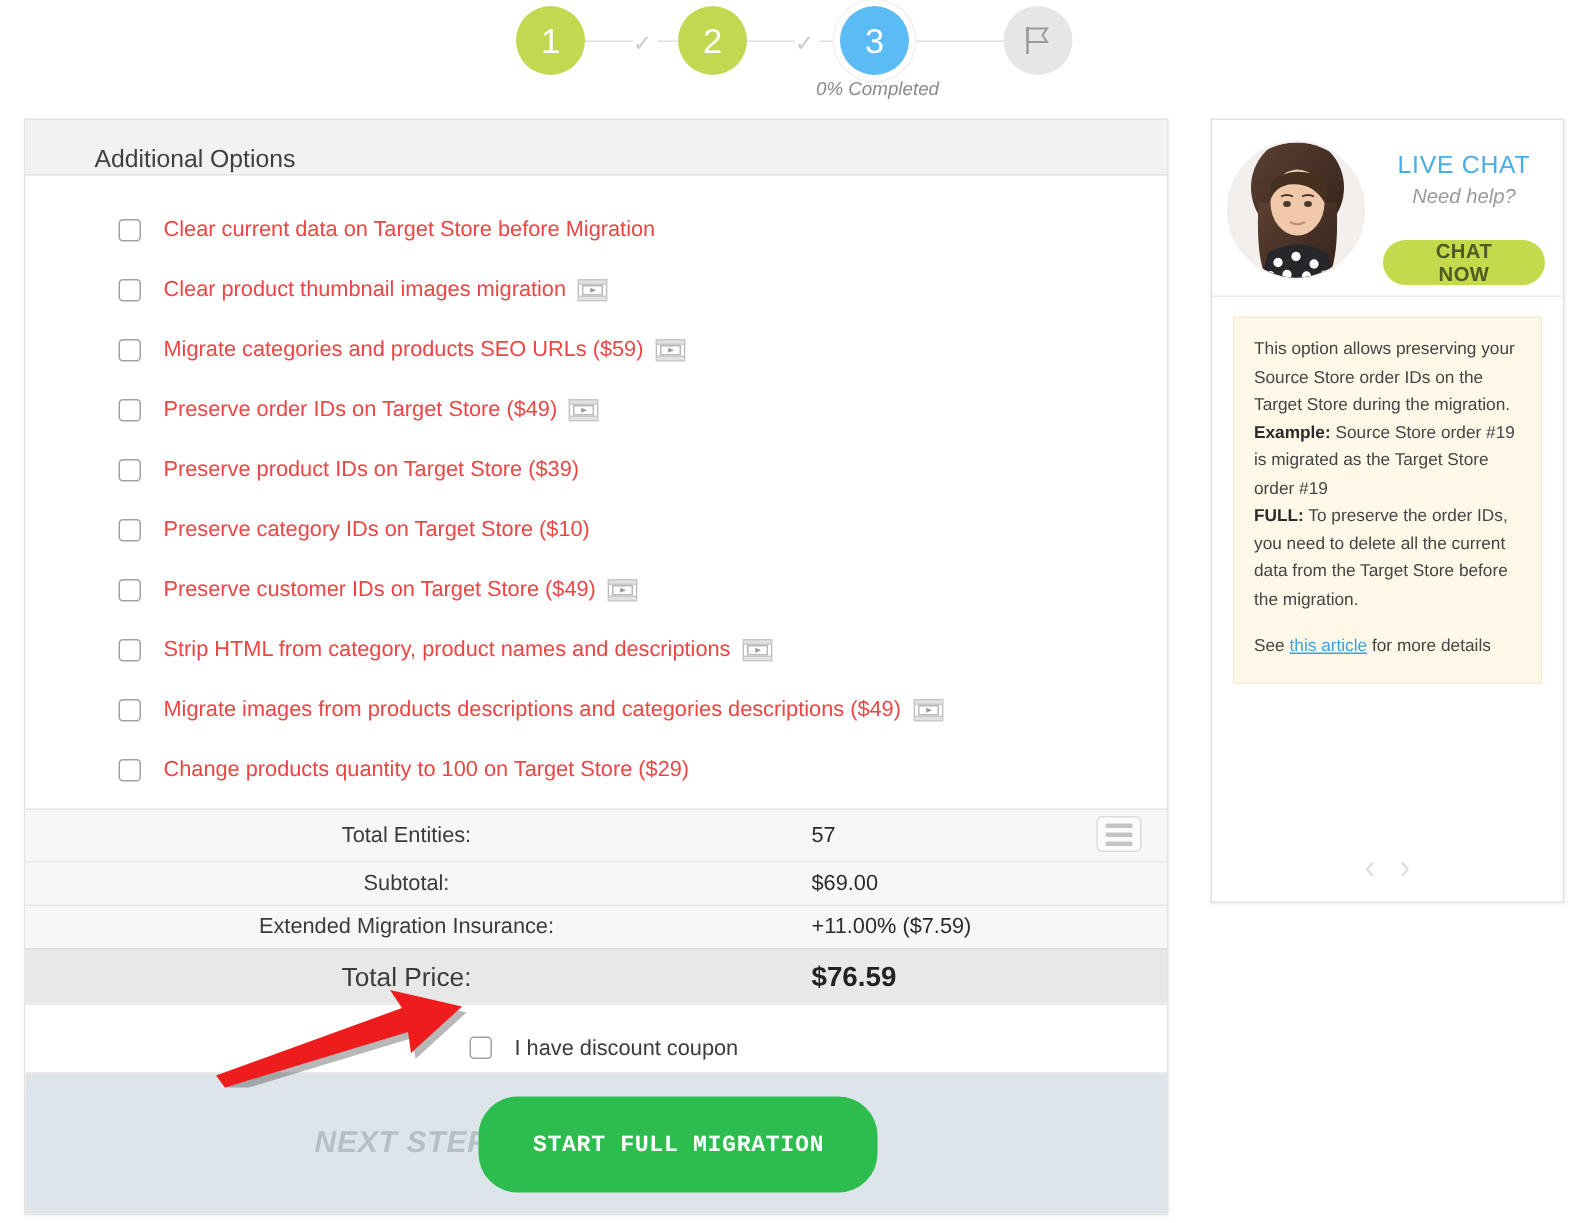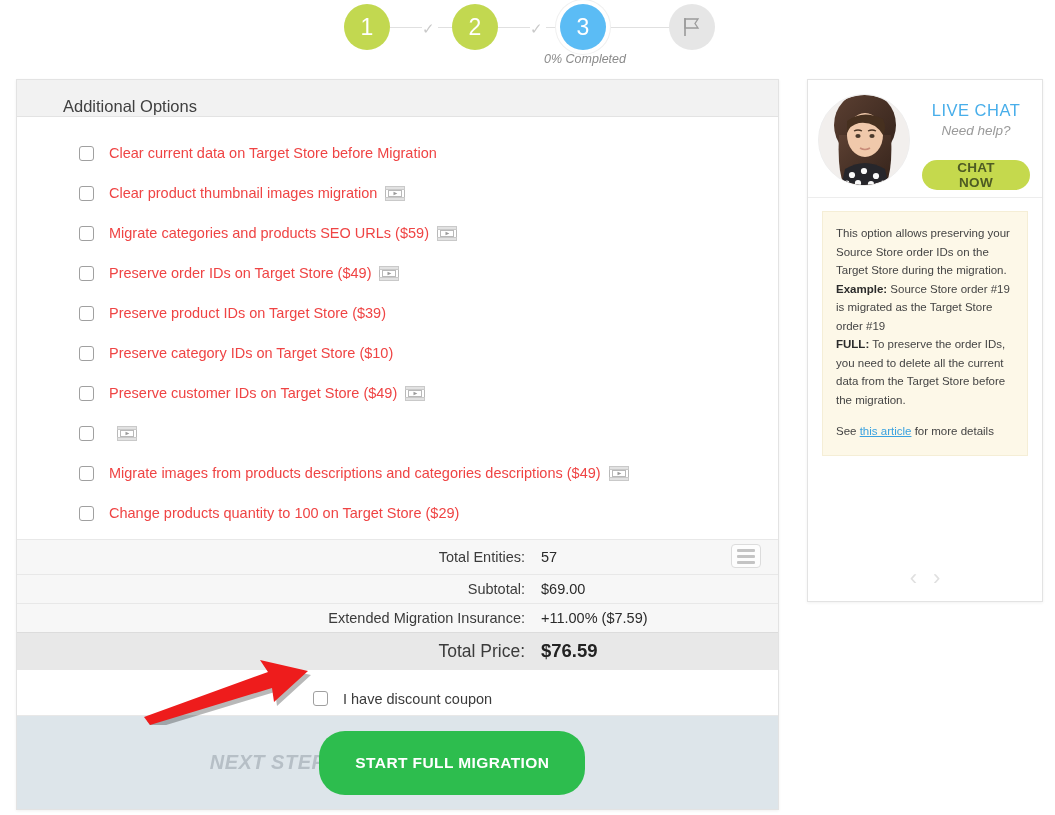--- a/index.html
+++ b/index.html
@@ -94,21 +94,21 @@
 
   
   .sum-row {
     display: flex; align-items: center; position: relative;
     border-top: 1px solid #e8e8e8;
     background: #f7f7f7;
     height: 29px;
   }
   .sum-row.tall { height: 35px; }
   .sum-label {
-    width: 524px; text-align: right; padding-right: 16px;
+    width: 524px; text-align: center; padding-right: 16px;
     font-size: 14.5px; color: #3b3b3b;
   }
   .sum-value { font-size: 14.5px; color: #2b2b2b; }
   .sum-row.total {
     background: #e8e8e8; height: 37px; border-top: 1px solid #dcdcdc;
   }
   .sum-row.total .sum-label { font-size: 17.5px; color: #3b3b3b; }
   .sum-row.total .sum-value { font-size: 18.5px; font-weight: bold; color: #222; }
   .entities-icon {
     position: absolute; left: 714px; top: 4px;
@@ -141,21 +141,21 @@
   }
   .next-step {
     font-size: 20px; font-style: italic; color: #b6bfc6;
     font-weight: 600; letter-spacing: 0.5px;
     margin-right: -6px;
   }
   .start-btn {
     background: #2dbd4e; color: #ffffff;
     border: none; border-radius: 26px;
     height: 64px; padding: 14px 36px;
-    font-family: Liberation Sans, sans-serif;
+    font-family: Liberation Mono, monospace;
     font-size: 15.5px; font-weight: bold; letter-spacing: 0.4px;
     cursor: pointer;
   }
 
   
   .sidebar {
     position: absolute; left: 807px; top: 79px;
     width: 236px; height: 523px;
     background: #ffffff;
     border: 1px solid #e3e3e3;
@@ -294,20 +294,21 @@
         <span class="film-icon"><svg width="20" height="15" viewBox="0 0 20 15">
             <rect x="0.5" y="0.5" width="19" height="14" fill="#ffffff" stroke="#b9b9b9"></rect>
             <rect x="0.5" y="0.5" width="19" height="3" fill="#e2e2e2" stroke="#c9c9c9"></rect>
             <rect x="0.5" y="11.5" width="19" height="3" fill="#e2e2e2" stroke="#c9c9c9"></rect>
             <rect x="3.5" y="4.5" width="13" height="6" fill="#ffffff" stroke="#b9b9b9"></rect>
             <path d="M8.5 5.8 L12.4 7.5 L8.5 9.2 Z" fill="#9a9a9a"></path>
           </svg></span>
       </div>
       <div class="option-row">
         <span class="cb"></span>
+        <span class="option-label">Strip HTML from category, product names and descriptions</span>
         <span class="film-icon"><svg width="20" height="15" viewBox="0 0 20 15">
             <rect x="0.5" y="0.5" width="19" height="14" fill="#ffffff" stroke="#b9b9b9"></rect>
             <rect x="0.5" y="0.5" width="19" height="3" fill="#e2e2e2" stroke="#c9c9c9"></rect>
             <rect x="0.5" y="11.5" width="19" height="3" fill="#e2e2e2" stroke="#c9c9c9"></rect>
             <rect x="3.5" y="4.5" width="13" height="6" fill="#ffffff" stroke="#b9b9b9"></rect>
             <path d="M8.5 5.8 L12.4 7.5 L8.5 9.2 Z" fill="#9a9a9a"></path>
           </svg></span>
       </div>
       <div class="option-row">
         <span class="cb"></span>

